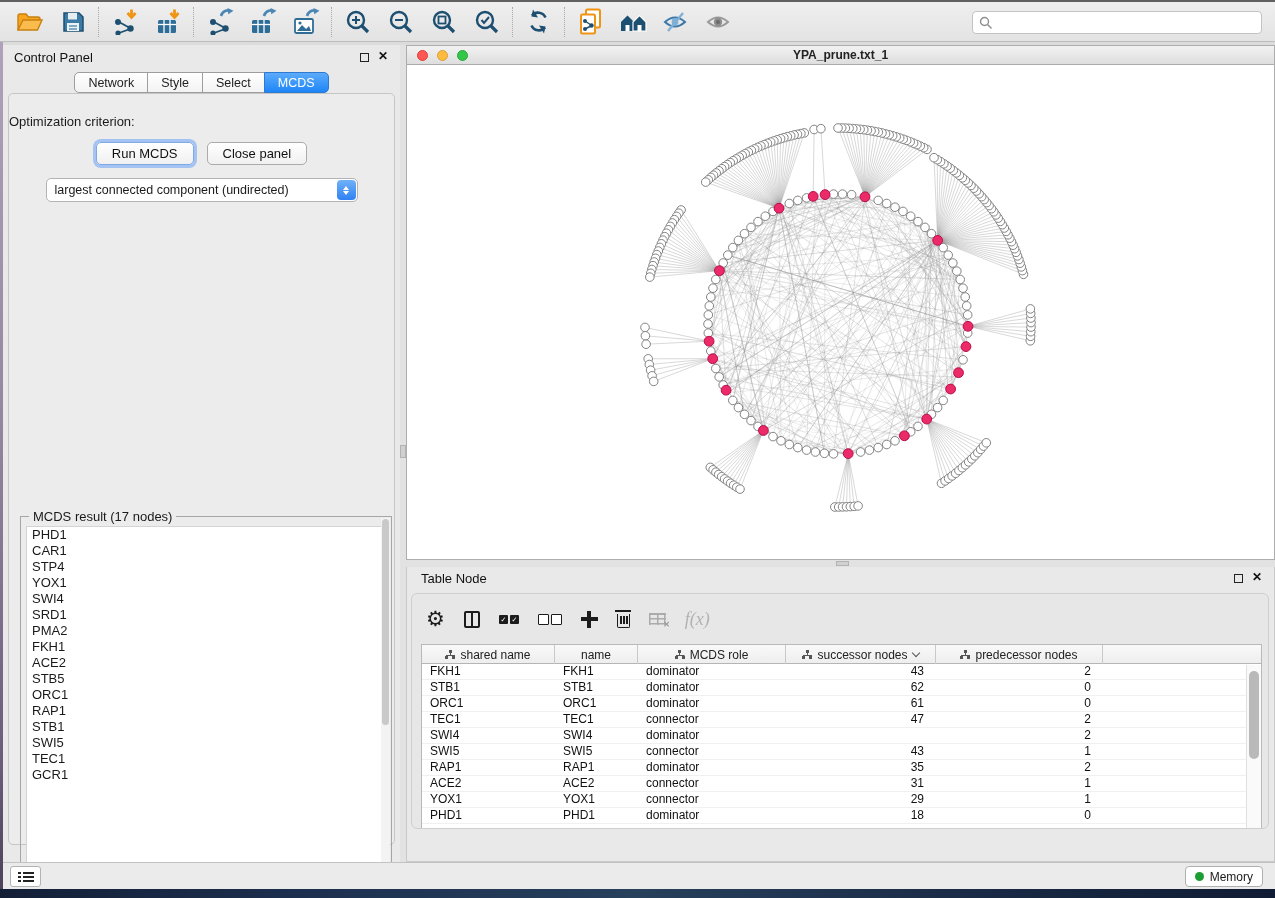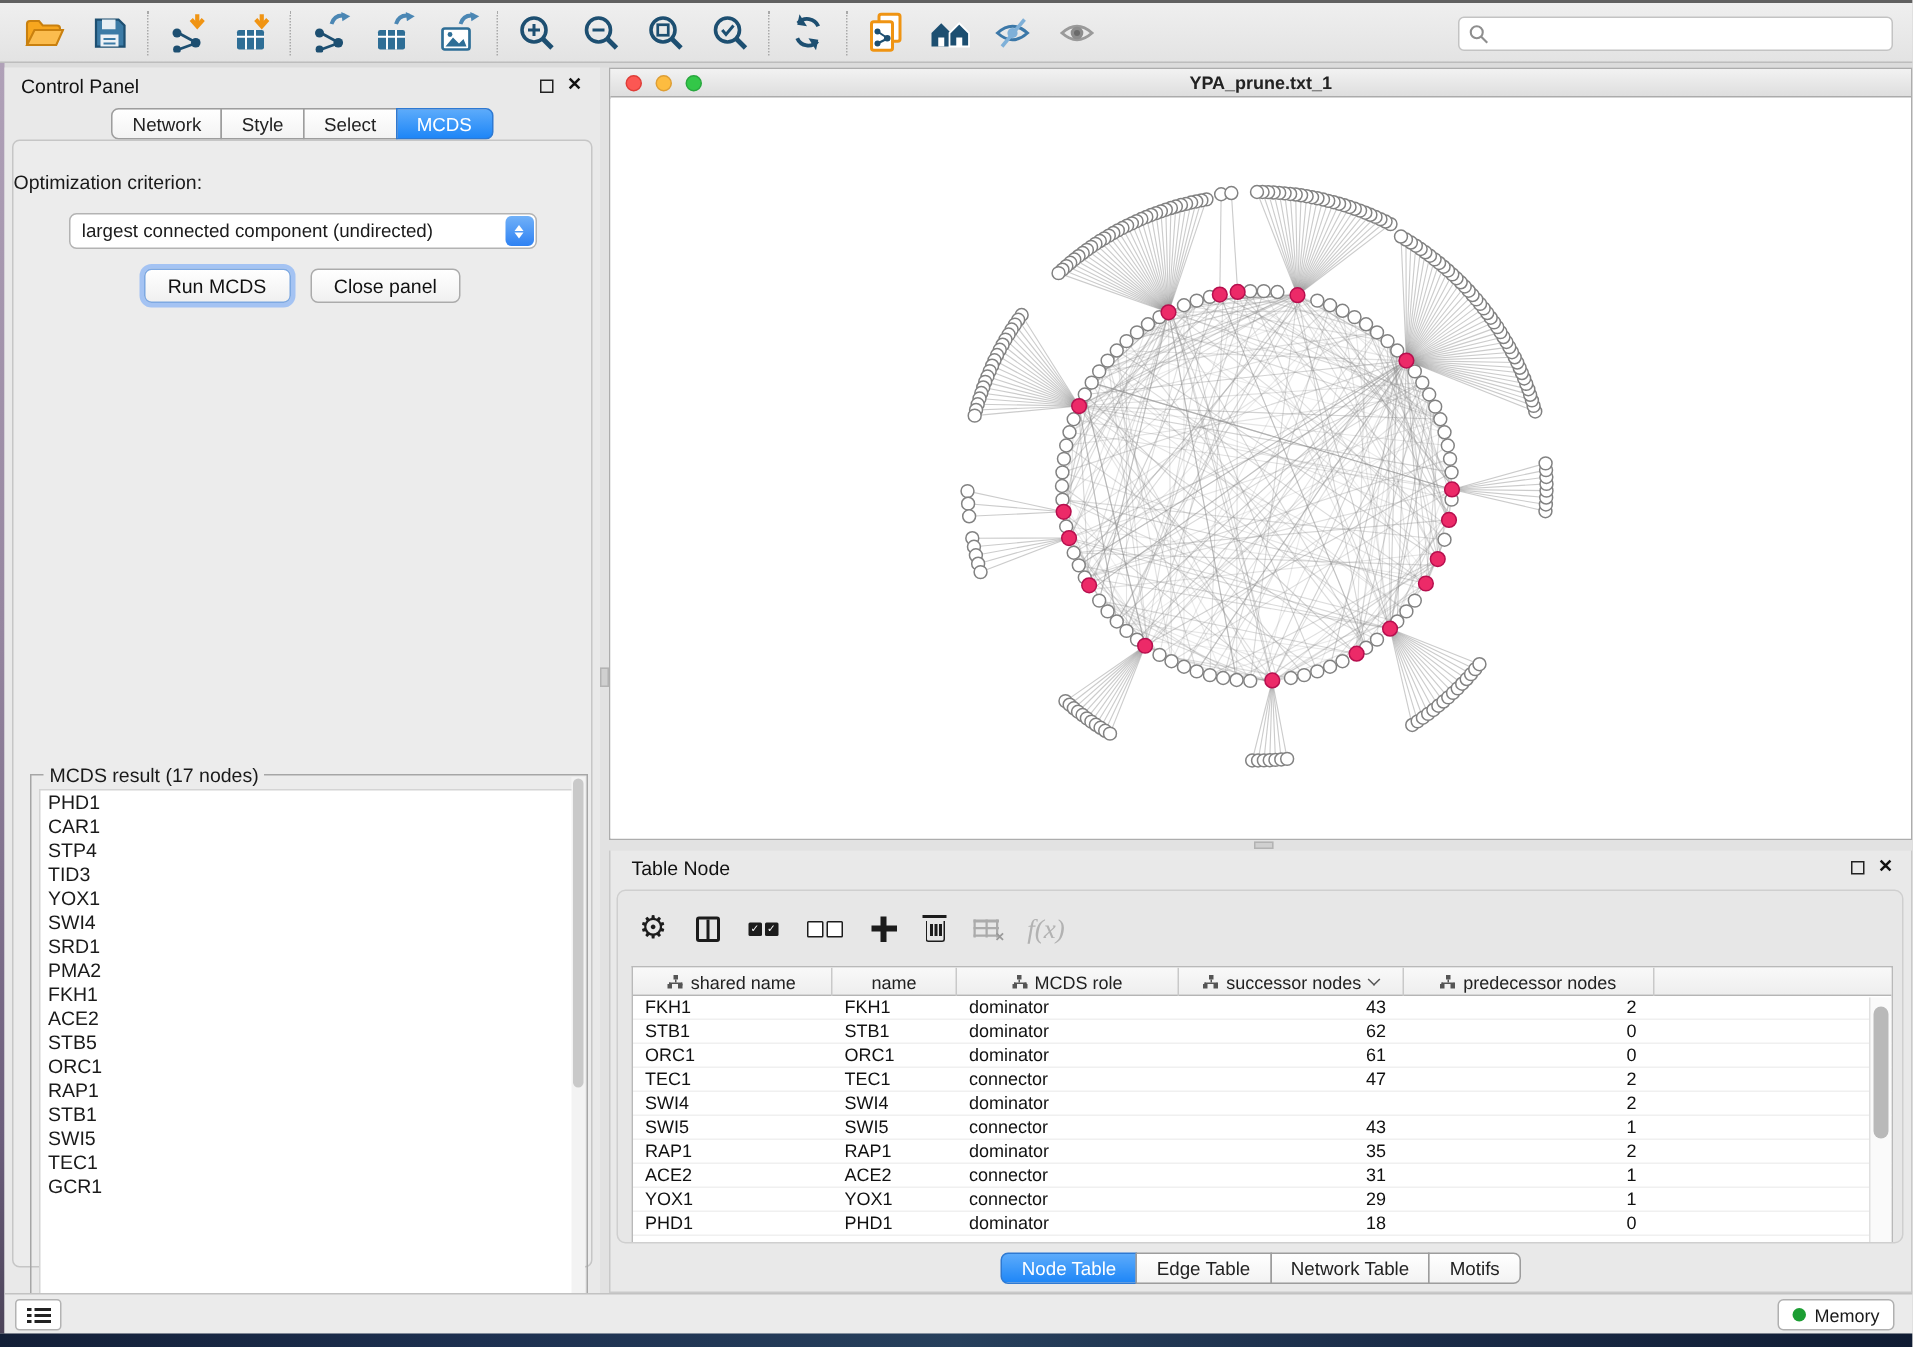--- a/index.html
+++ b/index.html
@@ -327,38 +327,37 @@
   <div class="float-icon" id="cp-float"></div>
   <div class="close-icon" id="cp-close">✕</div>
   <div id="cp-tabs" class="tabs-row">
       <div class="tab">Network</div>
       <div class="tab">Style</div>
       <div class="tab">Select</div>
       <div class="tab active">MCDS</div>
     </div>
   <div id="cp-content">
     <div id="opt-label">Optimization criterion:</div>
+    <div id="btn-row">
+      <button class="mac-btn" id="run-btn">Run MCDS</button>
+      <button class="mac-btn">Close panel</button>
+    </div>
     <div id="opt-select">
       <span>largest connected component (undirected)</span>
       <span class="cap">
           <span class="chev-up"></span>
           <span class="chev-dn"></span>
         </span>
     </div>
-    <div id="btn-row">
-      <button class="mac-btn" id="run-btn">Run MCDS</button>
-      <button class="mac-btn">Close panel</button>
-    </div>
     <div id="result-group">
       <div id="result-legend">MCDS result (17 nodes)</div>
       <div id="result-list">
           <div class="result-item">PHD1</div>
           <div class="result-item">CAR1</div>
           <div class="result-item">STP4</div>
-          <div class="result-item">TID3</div>
           <div class="result-item">YOX1</div>
           <div class="result-item">SWI4</div>
           <div class="result-item">SRD1</div>
           <div class="result-item">PMA2</div>
           <div class="result-item">FKH1</div>
           <div class="result-item">ACE2</div>
           <div class="result-item">STB5</div>
           <div class="result-item">ORC1</div>
           <div class="result-item">RAP1</div>
           <div class="result-item">STB1</div>
@@ -1243,26 +1242,20 @@
             <div class="td left" style="width: 148px;">dominator</div>
             <div class="td right" style="width: 150px;">18</div>
             <div class="td right" style="width: 167px;">0</div>
           </div>
         </div>
       <div id="table-vscroll">
           <div id="table-vthumb"></div>
         </div>
     </div>
   </div>
-  <div id="tp-tabs" class="tabs-row">
-      <div class="tab active">Node Table</div>
-      <div class="tab">Edge Table</div>
-      <div class="tab">Network Table</div>
-      <div class="tab">Motifs</div>
-    </div>
 </div>
 
 <div id="status-bar">
   <div id="list-btn">
       <span class="list-glyph"></span>
     </div>
   <div id="memory-btn">
     <span id="memory-dot"></span>
     <span>Memory</span>
   </div>

